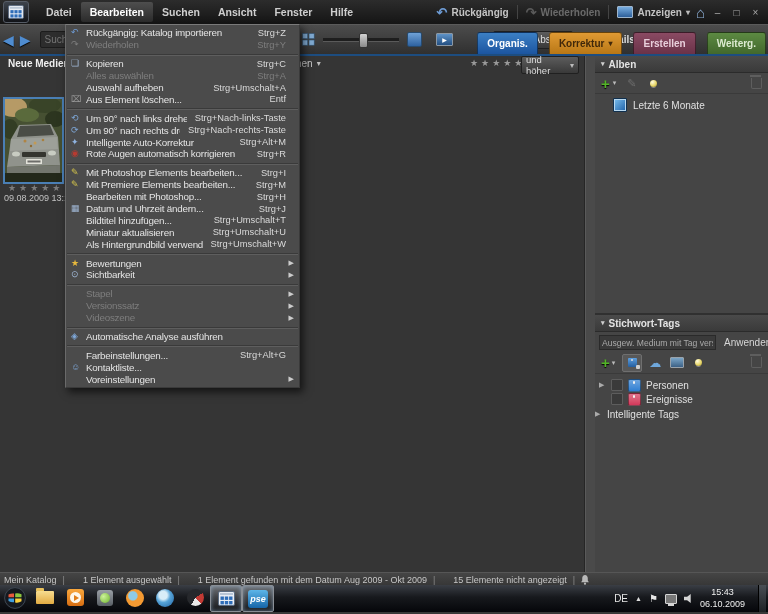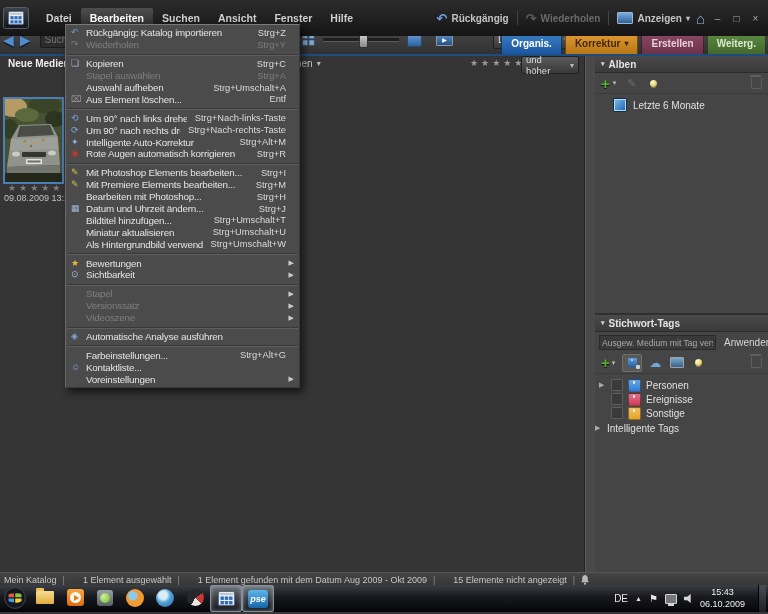--- a/index.html
+++ b/index.html
@@ -2,21 +2,21 @@
 <html><head>
 <meta charset="utf-8">
 <style>
   html,body{margin:0;padding:0;}
   body{
     width:768px;height:614px;position:relative;overflow:hidden;
     background:#383838;font-family:"Liberation Sans",sans-serif;
     -webkit-font-smoothing:antialiased;font-size:10px;color:#ddd;
   }
   
-  #menubar{position:absolute;top:0;left:0;right:0;height:36px;
+  #menubar{position:absolute;top:0;left:0;right:0;height:24px;
     background:linear-gradient(#2c2c2c,#151515);display:flex;align-items:center;z-index:40;}
   .app-icon{width:24px;height:20px;margin:0 8px 0 3px;border-radius:3px;
     background:linear-gradient(#3d434c,#121419);border:1px solid #565c66;
     display:flex;align-items:center;justify-content:center;}
   .menu-title{padding:4px 9px;color:#cfcfcf;font-weight:bold;font-size:10.5px;cursor:default;}
   .menu-title.active{background:linear-gradient(#4e4e4e,#2c2c2c);border-radius:2px;color:#fff;}
   #menubar-right{margin-left:auto;display:flex;align-items:center;gap:6px;padding-right:6px;}
   .mb-btn{display:flex;align-items:center;gap:4px;color:#c4c4c4;font-weight:bold;}
   .mb-btn .glyph{font-size:13px;color:#6d9bd4;line-height:1;}
   .mb-btn.disabled{color:#6a6a6a;}
@@ -46,21 +46,21 @@
     background:linear-gradient(#5e93c8,#234f82);display:flex;align-items:center;justify-content:center;
     color:#fff;font-size:6px;line-height:1;}
   .select{height:16px;background:linear-gradient(#5c5c5c,#393939);border:1px solid #202020;
     border-radius:2px;color:#ddd;display:flex;align-items:center;padding:0 4px;gap:4px;}
   .select .sel-arr{margin-left:auto;font-size:8px;color:#bbb;}
   #sort-select{width:70px;margin-left:40px;}
   #details-wrap{display:flex;align-items:center;gap:4px;margin-left:12px;}
   .checkbox{width:11px;height:11px;background:#2c2c2c;border:1px solid #111;border-radius:1px;
     color:#e2e2e2;font-size:9px;line-height:10px;text-align:center;}
   #details-label{color:#ddd;font-weight:bold;}
-  #tabs{position:absolute;right:2px;bottom:0;display:flex;gap:3px;align-items:flex-end;}
+  #tabs{position:absolute;right:2px;bottom:0;display:flex;gap:11px;align-items:flex-end;}
   .tab{height:21px;border-radius:3px 3px 0 0;display:flex;align-items:center;gap:4px;
     padding:0 9px;font-weight:bold;font-size:10px;border:1px solid rgba(0,0,0,.45);border-bottom:none;
     background:linear-gradient(var(--c1),var(--c2));color:var(--tc);}
   .tab .arr{display:none;font-size:8px;}
   .tab.arrow .arr{display:inline;}
   #bluebar{position:absolute;top:53px;left:0;right:0;height:3px;background:#1d4d80;}
   
   #content{position:absolute;top:56px;left:0;width:584px;bottom:41px;background:#353535;}
   #content-header{position:absolute;top:2px;left:8px;font-weight:bold;color:#f0f0f0;white-space:nowrap;}
   #arrangement-cut{position:absolute;top:2px;left:296px;color:#c9c9c9;display:flex;gap:4px;align-items:center;}
@@ -363,26 +363,20 @@
         </div>
 
 
         <div class="tag-row">
           <span class="exp">▶</span>
           <span class="tag-check"></span>
           <span class="tag-ico" style="--tag: #d2375a;"></span>
           <span>Ereignisse</span>
         </div>
 
-        <div class="tag-row">
-          <span class="exp">▶</span>
-          <span class="tag-check"></span>
-          <span class="tag-ico" style="--tag: #e6a51f;"></span>
-          <span>Sonstige</span>
-        </div>
       </div>
     <div id="smart-tags-row">
       <span class="exp">▶</span>
       <span>Intelligente Tags</span>
     </div>
   </div>
 </div>
 
 <div id="edit-menu">
 
@@ -409,21 +403,21 @@
 
     <div class="mi">
       <span class="mi-ico" style="color: rgb(159, 182, 212);">❏</span>
       <span class="mi-label">Kopieren</span>
       <span class="mi-short">Strg+C</span>
       <span class="mi-sub">▶</span>
     </div>
 
     <div class="mi disabled">
       <span class="mi-ico"></span>
-      <span class="mi-label">Stapel auswählen</span>
+      <span class="mi-label">Alles auswählen</span>
       <span class="mi-short">Strg+A</span>
       <span class="mi-sub">▶</span>
     </div>
 
     <div class="mi">
       <span class="mi-ico"></span>
       <span class="mi-label">Auswahl aufheben</span>
       <span class="mi-short">Strg+Umschalt+A</span>
       <span class="mi-sub">▶</span>
     </div>

